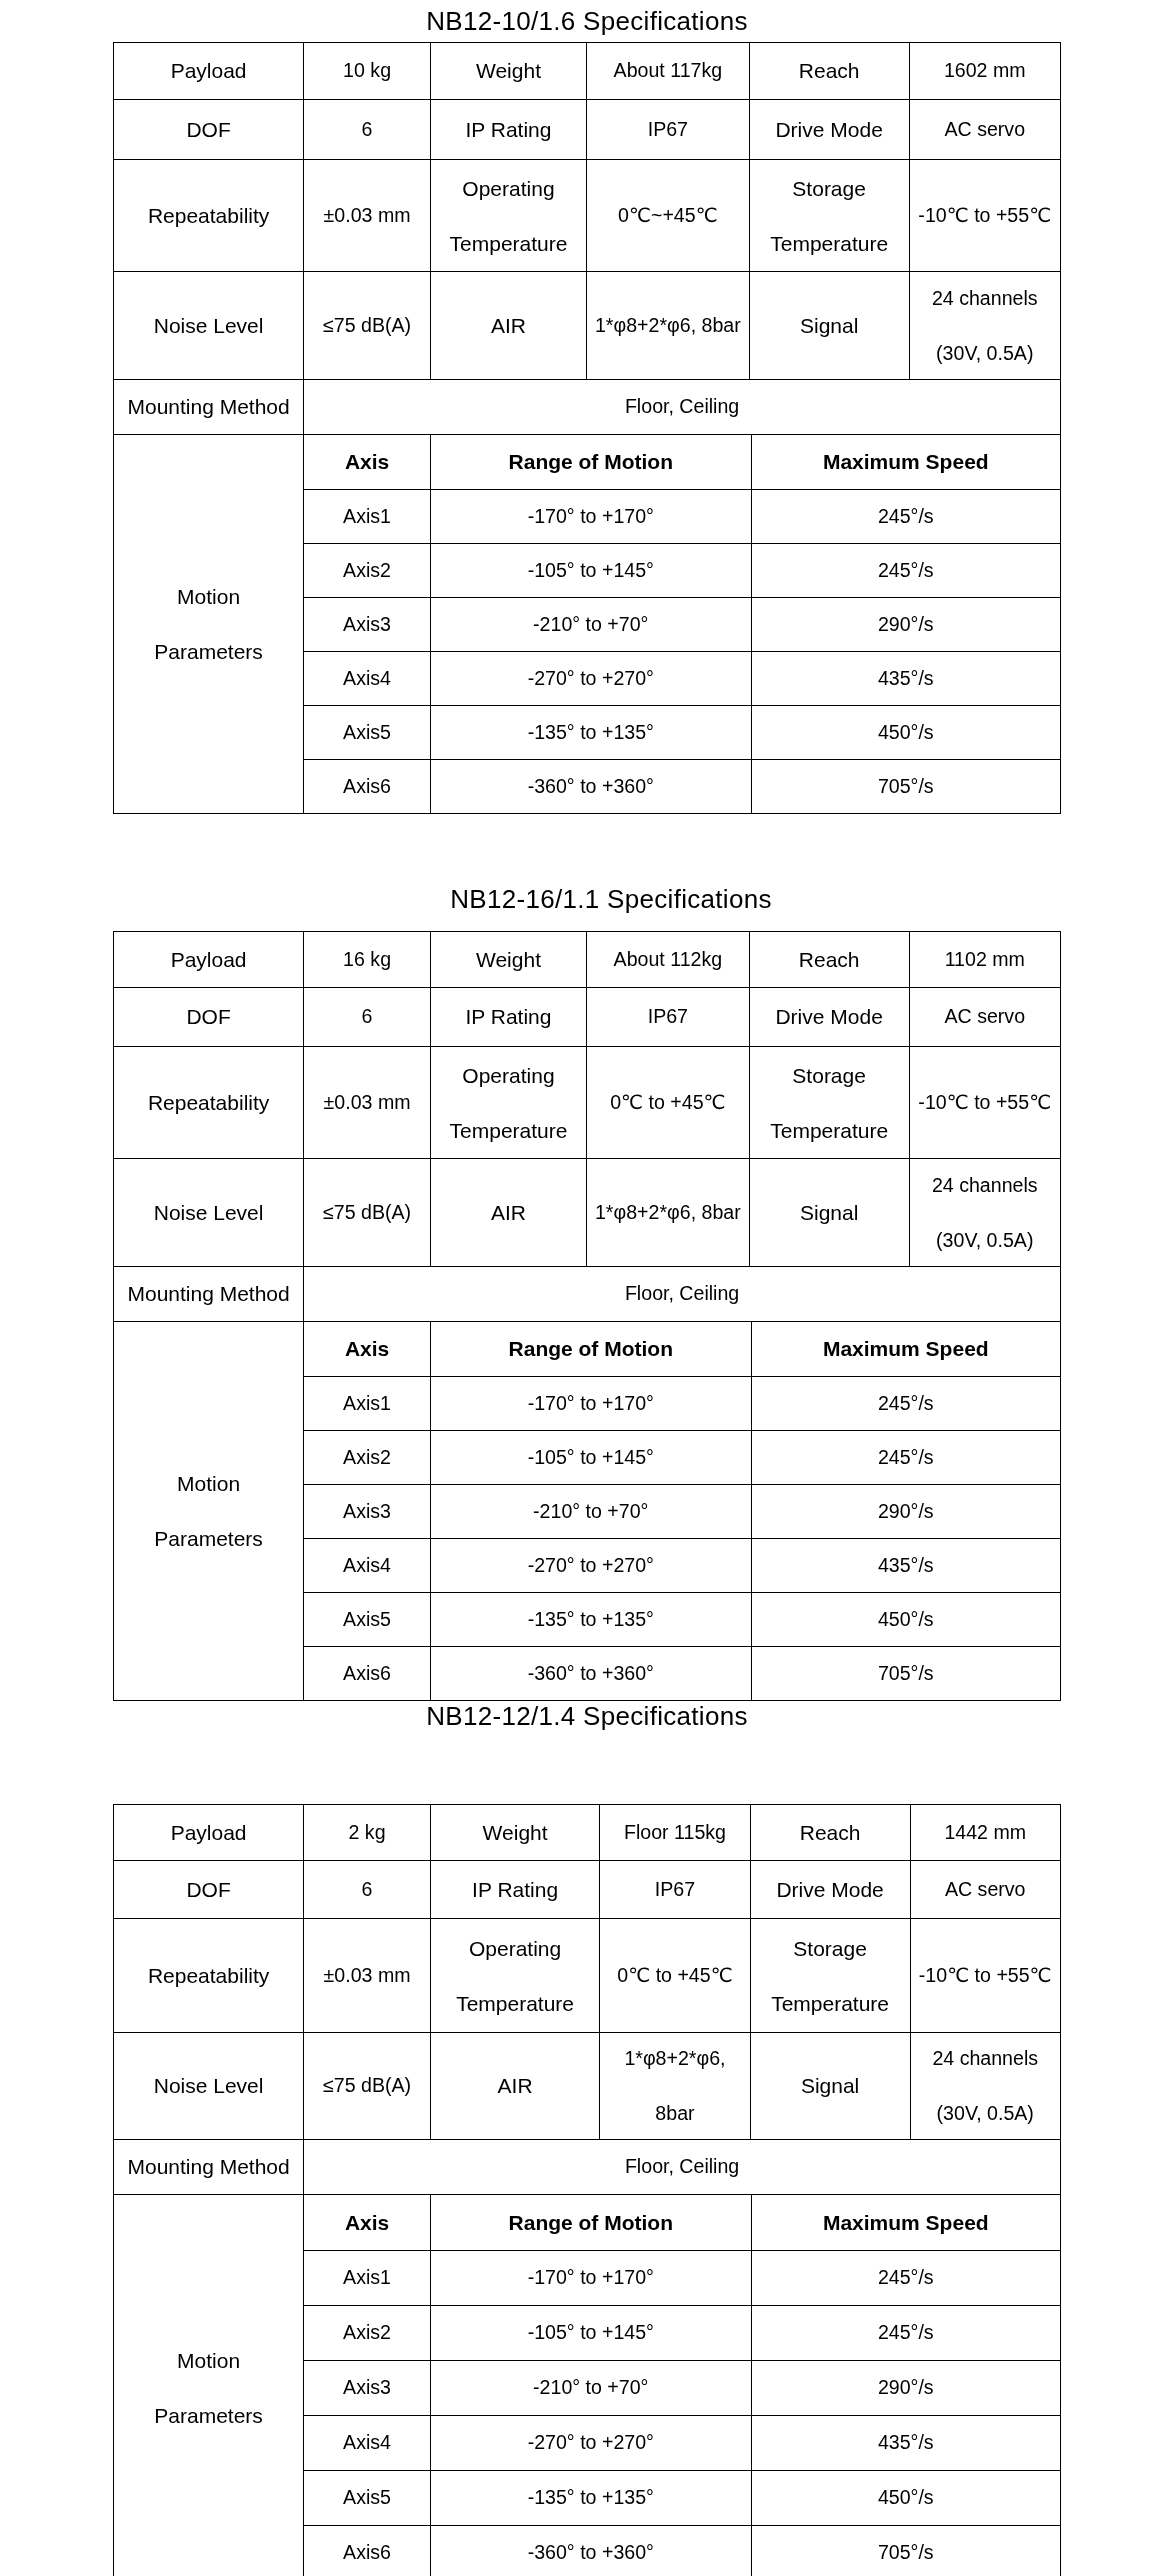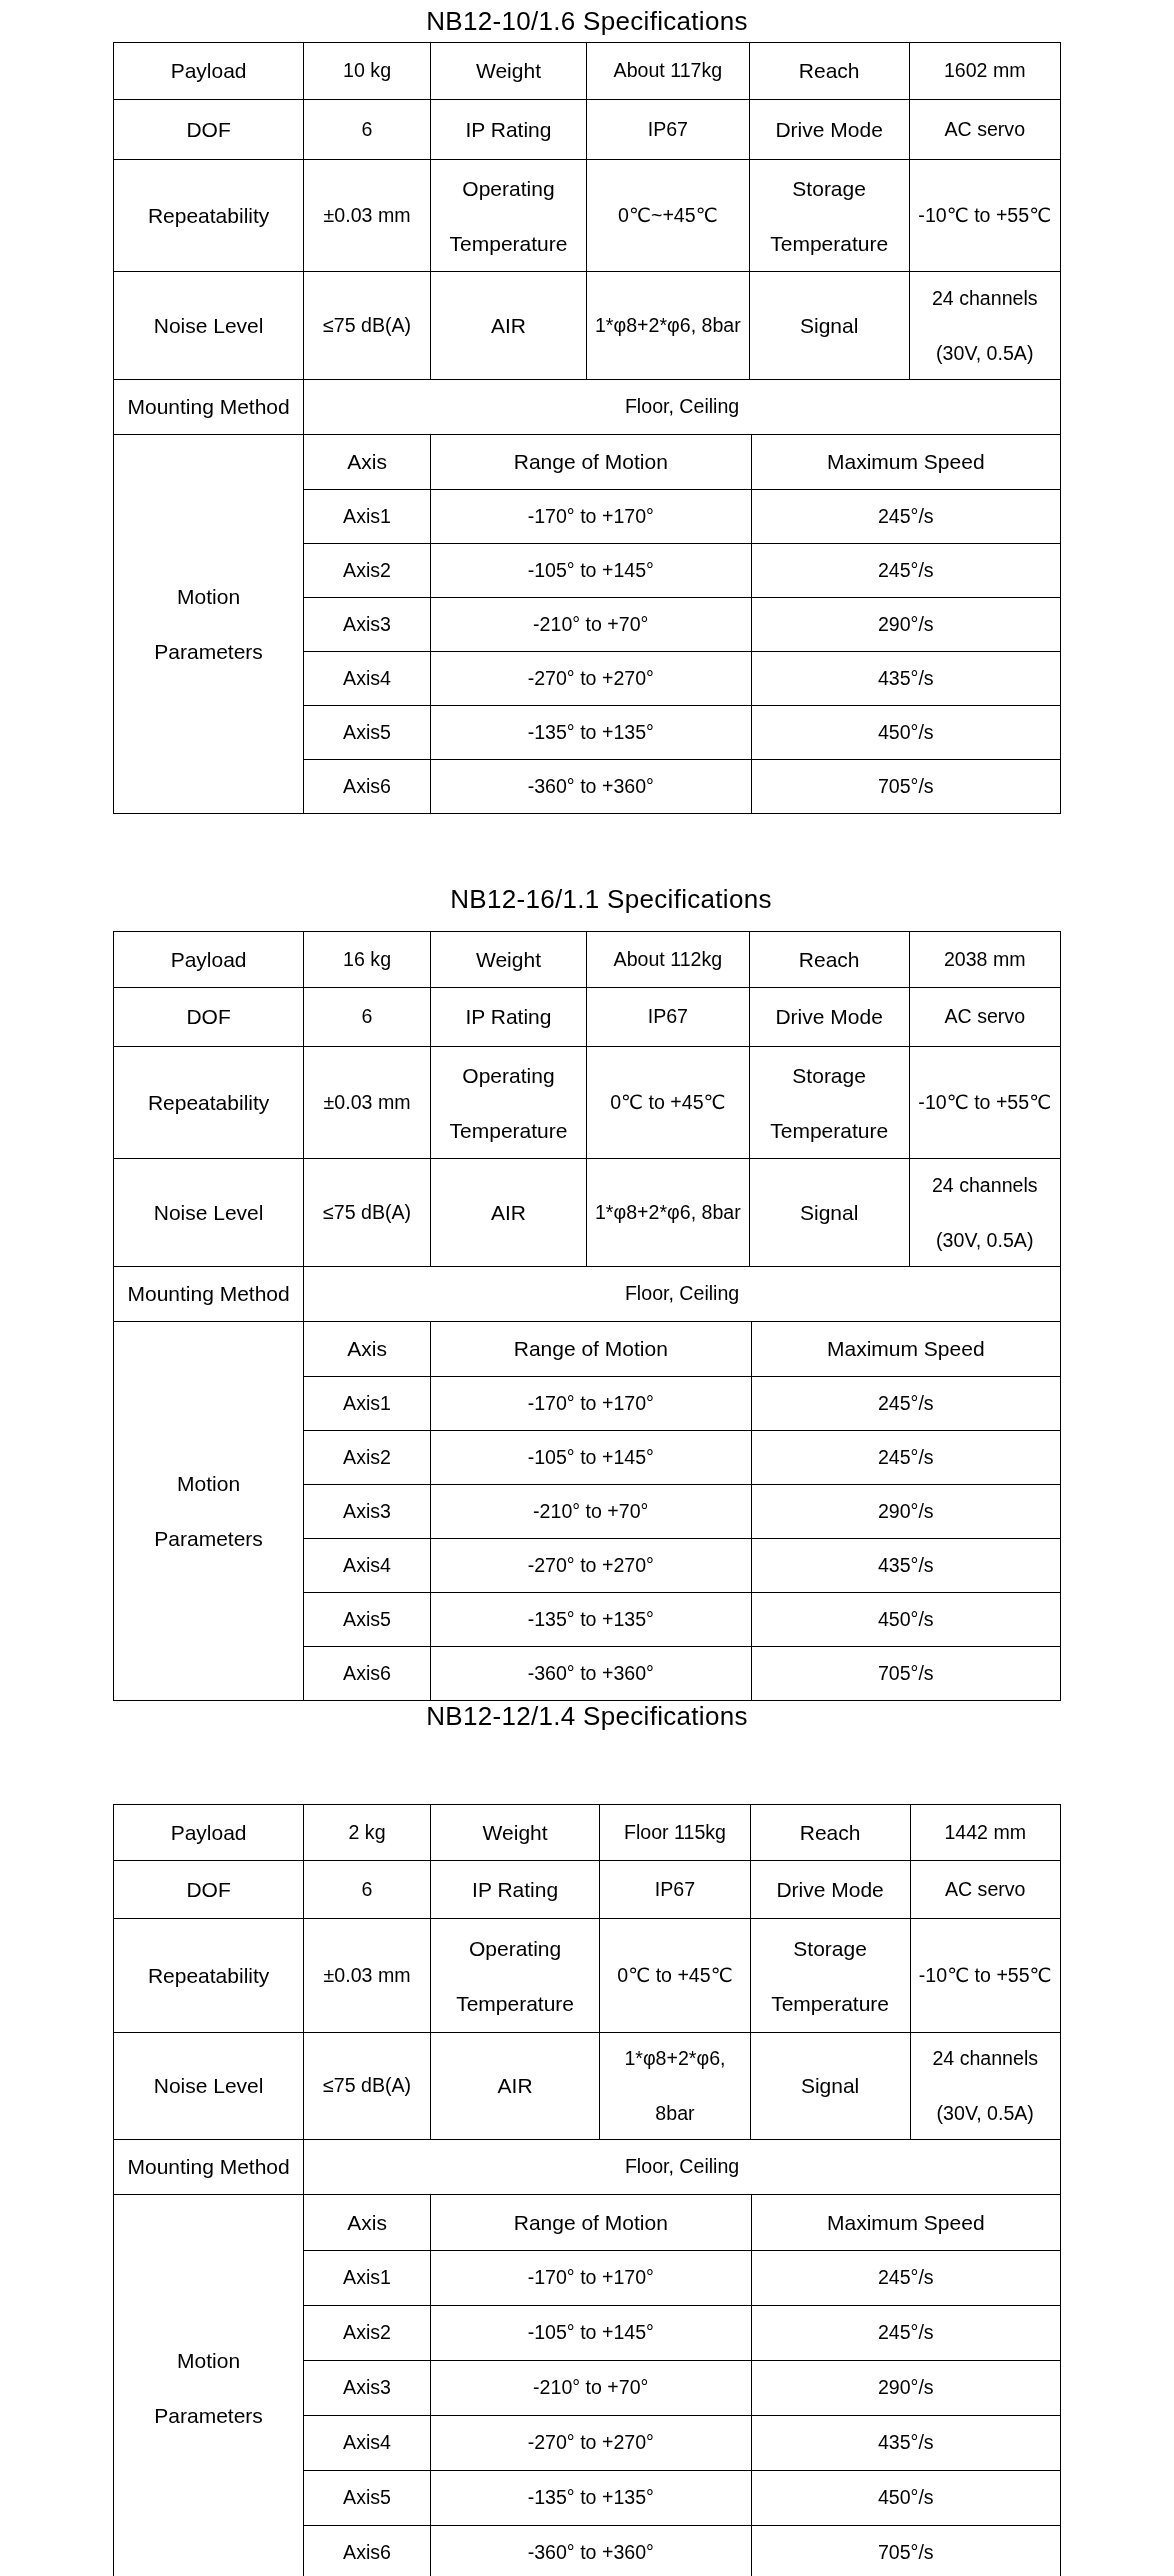--- a/index.html
+++ b/index.html
@@ -60,21 +60,21 @@
     display: grid;
     grid-template-columns: 20% 13.4% 33.9% 32.7%;
     border-top: 1.3px solid #000;
   }
   .t0 .motion { grid-auto-rows: 54px; }
   .t1 .motion { grid-auto-rows: 54px; }
   .t2 .motion { grid-auto-rows: 55px; }
   .motion > .cell { border-left: 1px solid #000; border-top: 1.3px solid #000; }
   .motion > .cell:nth-child(-n+4) { border-top: none; }
   .motion > .mlabel { grid-column: 1; grid-row: 1 / span 7; border-left: none; }
-  .mh { font-size: 21px; }
+  .mh { font-size: 21px; font-weight: bold; }
 </style>
 </head>
 <body>
 
 <div class="doc">
 
   <section class="spec-block t0">
     <div class="title-wrap">
       <div class="title">NB12-10/1.6 Specifications</div>
     </div>
@@ -150,21 +150,21 @@
     <div class="title-wrap">
       <div class="title">NB12-16/1.1 Specifications</div>
     </div>
     <div class="tbl">
       <div class="row r1 cols6">
         <div class="cell label">Payload</div>
         <div class="cell">16 kg</div>
         <div class="cell label">Weight</div>
         <div class="cell">About 112kg</div>
         <div class="cell label">Reach</div>
-        <div class="cell">2038 mm</div>
+        <div class="cell">1102 mm</div>
       </div>
       <div class="row r2 cols6">
         <div class="cell label">DOF</div>
         <div class="cell">6</div>
         <div class="cell label">IP Rating</div>
         <div class="cell">IP67</div>
         <div class="cell label">Drive Mode</div>
         <div class="cell">AC servo</div>
       </div>
       <div class="row r3 cols6">

